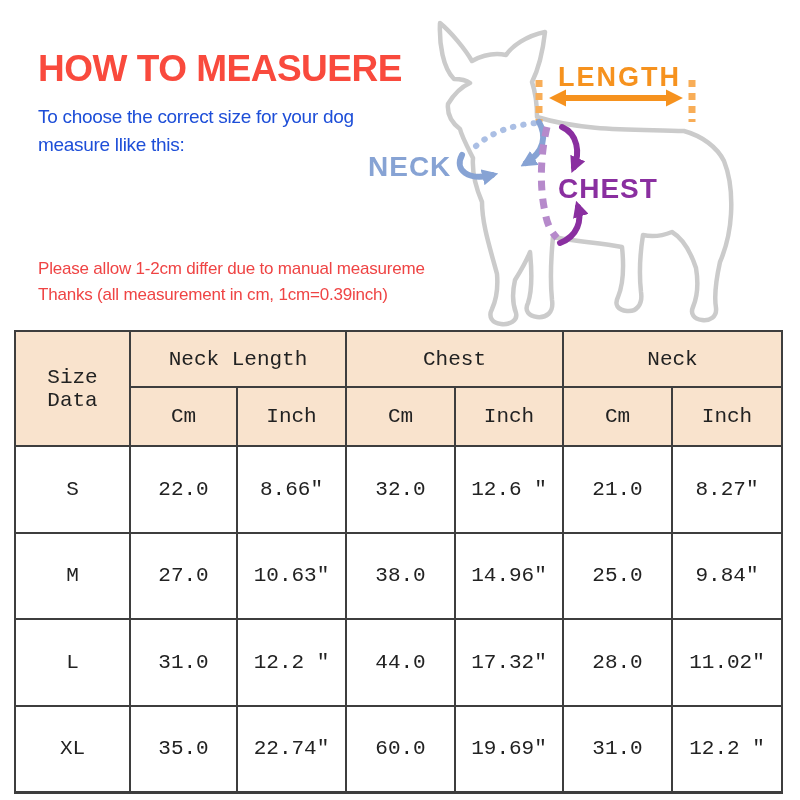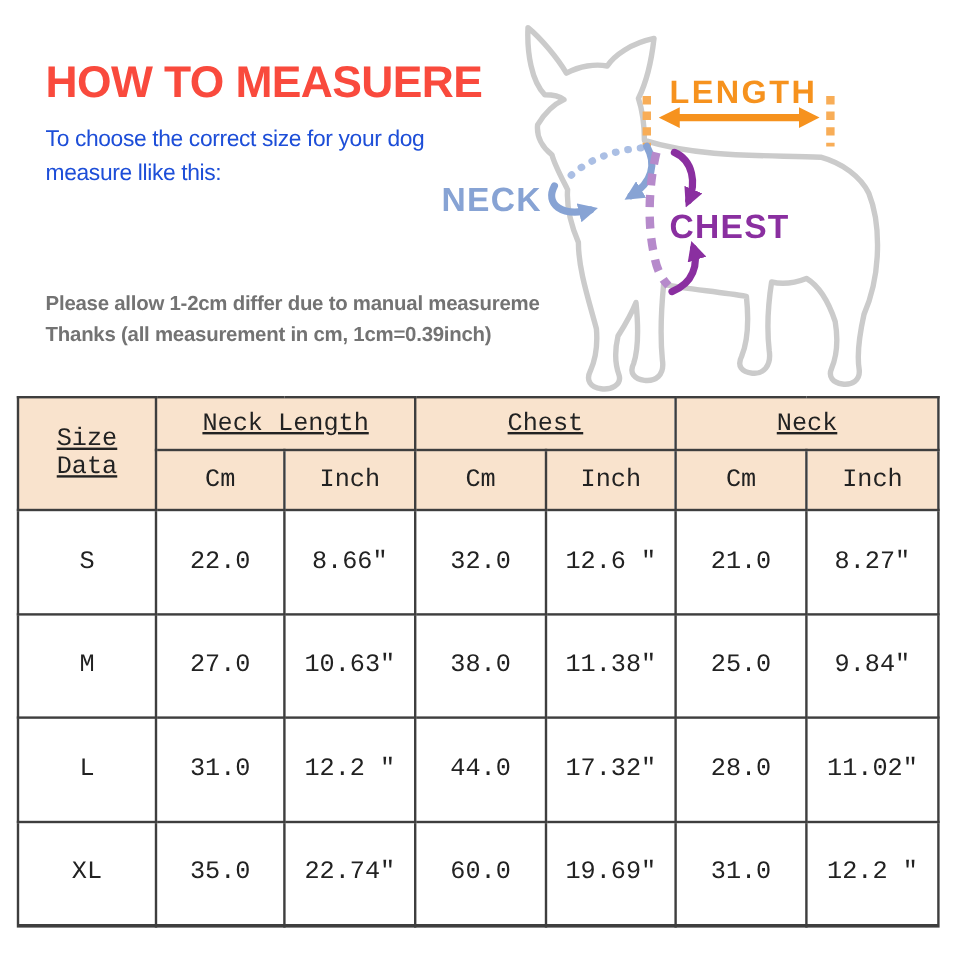--- a/index.html
+++ b/index.html
@@ -17,41 +17,41 @@
     position:absolute;left:38px;top:103px;
     font-size:19px;line-height:28px;color:#1d4ed8;letter-spacing:-0.3px;
     white-space:nowrap;
   }
   .attn-title{
     position:absolute;left:38px;top:213px;margin:0;
     font-size:31px;font-weight:bold;letter-spacing:-0.5px;color:#f94a3d;
     white-space:nowrap;
   }
   .attn-text{
-    position:absolute;left:38px;top:240px;
-    font-size:17px;font-weight:bold;line-height:26px;color:#737373;
+    position:absolute;left:38px;top:256px;
+    font-size:17px;font-weight:normal;line-height:26px;color:#ef4444;
     letter-spacing:-0.2px;white-space:nowrap;
   }
   
   .diagram{position:absolute;left:340px;top:0;}
   
   .size-table{
     position:absolute;left:14px;top:330px;
     border-collapse:collapse;table-layout:fixed;width:767px;
     font-family:"Liberation Mono","DejaVu Sans Mono",monospace;
     font-size:21px;color:#222;
   }
   .size-table th,.size-table td{
     border:2px solid #3e3e3e;text-align:center;vertical-align:middle;
     font-weight:normal;padding:0;overflow:hidden;
   }
   .size-table{border:2px solid #3e3e3e;border-bottom:3px solid #3e3e3e;}
   .size-table thead th{background:#f9e3cd;}
-  .group-row{height:44px;text-decoration:underline;}
-  .unit-row{height:50px;margin-top:9px;}
+  .group-row{height:56px;}
+  .unit-row{height:59px;margin-top:9px;}
   .data-row{height:86.5px;}
   .corner{
     background-image:linear-gradient(to bottom right,
       transparent calc(50% - 1px), #3e3e3e calc(50% - 1px),
       #3e3e3e calc(50% + 1px), transparent calc(50% + 1px));
   }
 </style>
 </head>
 <body>
 
@@ -188,21 +188,21 @@
         <td>32.0</td>
         <td>12.6 ″</td>
         <td>21.0</td>
         <td>8.27″</td>
       </tr>
       <tr class="data-row">
         <td>M</td>
         <td>27.0</td>
         <td>10.63″</td>
         <td>38.0</td>
-        <td>11.38″</td>
+        <td>14.96″</td>
         <td>25.0</td>
         <td>9.84″</td>
       </tr>
       <tr class="data-row">
         <td>L</td>
         <td>31.0</td>
         <td>12.2 ″</td>
         <td>44.0</td>
         <td>17.32″</td>
         <td>28.0</td>

